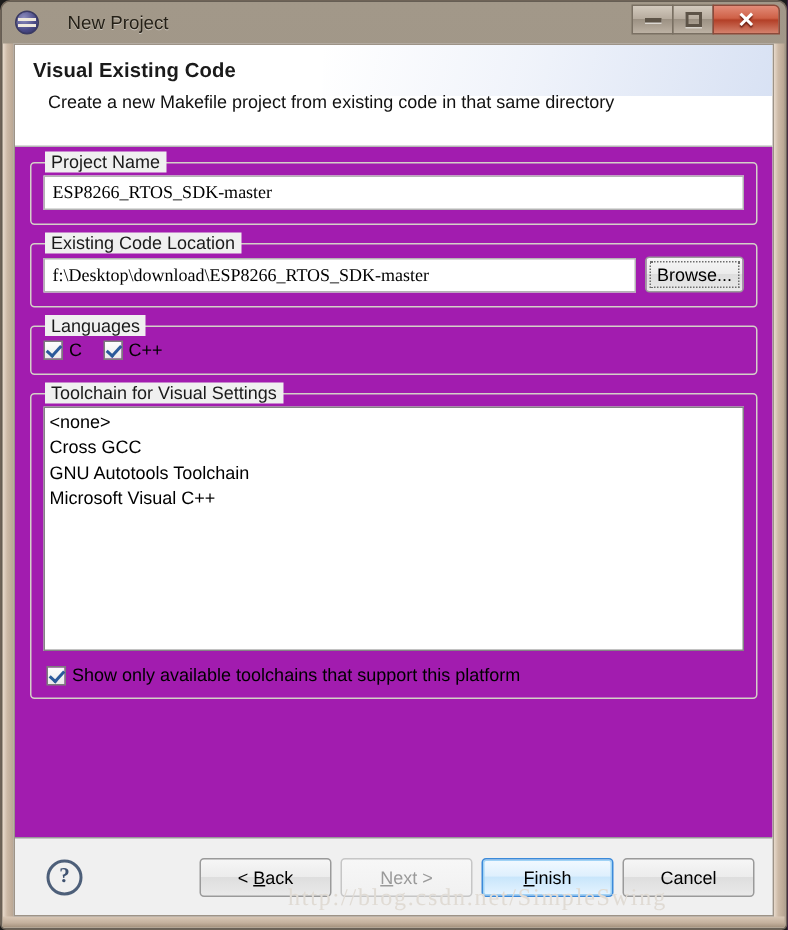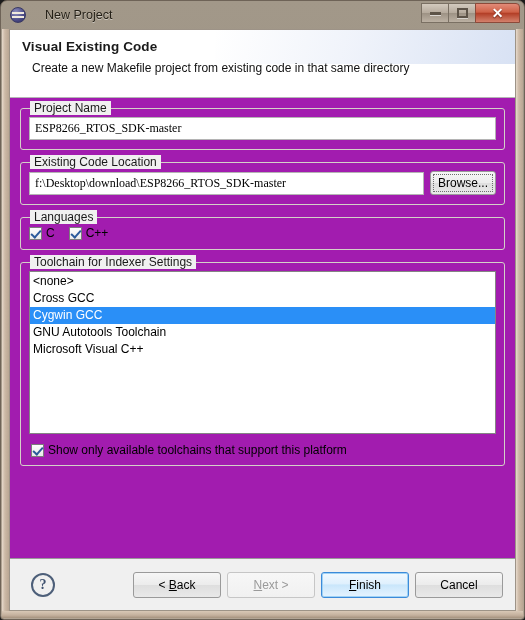--- a/index.html
+++ b/index.html
@@ -412,26 +412,25 @@
             <span class="cblabel">C</span>
           </div>
           <div class="cbrow">
             <span class="checkbox checked"></span>
             <span class="cblabel">C++</span>
           </div>
         </div>
       </div>
 
       <div class="group" id="toolchain-group">
-        <div class="group-title">Toolchain for Indexer Settings</div>
+        <div class="group-title">Toolchain for Visual Settings</div>
 
         <div id="toolchain-list">
           <div class="list-item">&lt;none&gt;</div>
           <div class="list-item">Cross GCC</div>
-          <div class="list-item selected">Cygwin GCC</div>
           <div class="list-item">GNU Autotools Toolchain</div>
           <div class="list-item">Microsoft Visual C++</div>
         </div>
 
         <div class="cbrow" id="show-only-row">
           <span class="checkbox checked"></span>
           <span class="cblabel">Show only available toolchains that support this platform</span>
         </div>
       </div>
 
@@ -449,16 +448,17 @@
             <span><span class="u">N</span><span>ext</span><span> &gt;</span></span>
           </button>
 
         <button class="btn navbtn default">
             <span><span class="u">F</span><span>inish</span></span>
           </button>
 
         <button class="btn navbtn">Cancel</button>
       </div>
 
+      <div id="watermark">http://blog.csdn.net/SimpleSwing</div>
     </div>
 
   </div>
 </div>
 
 </body></html>

